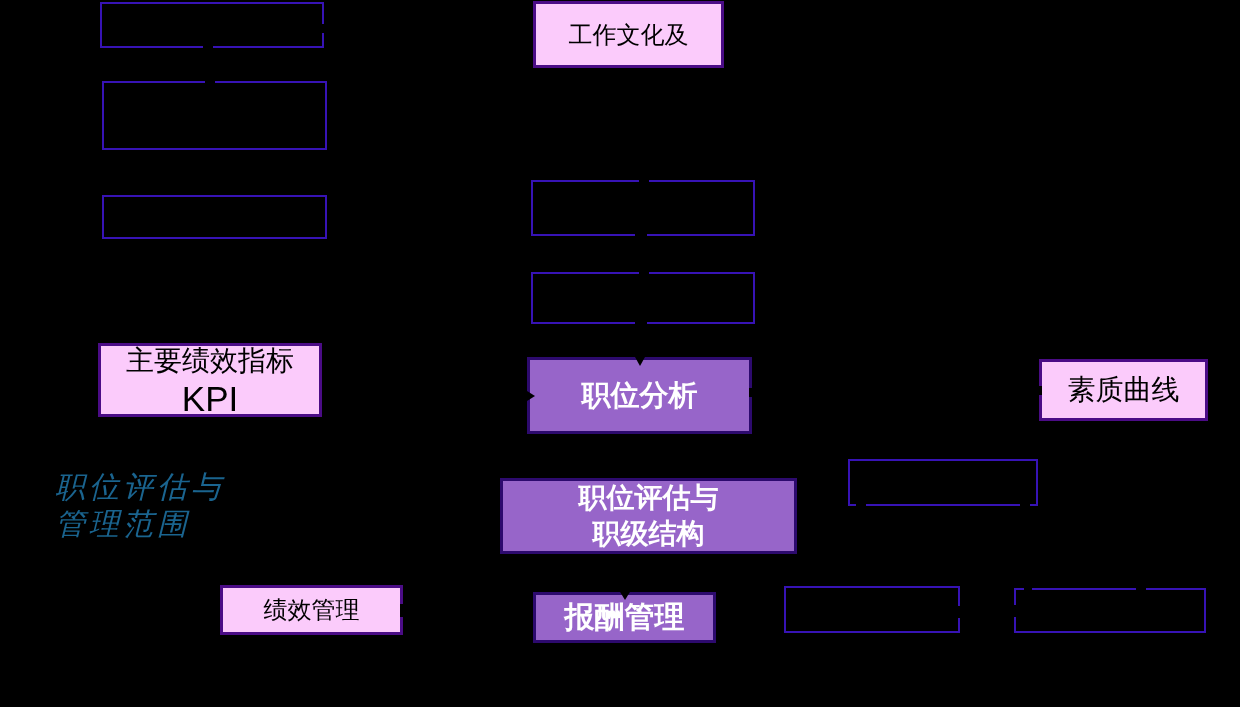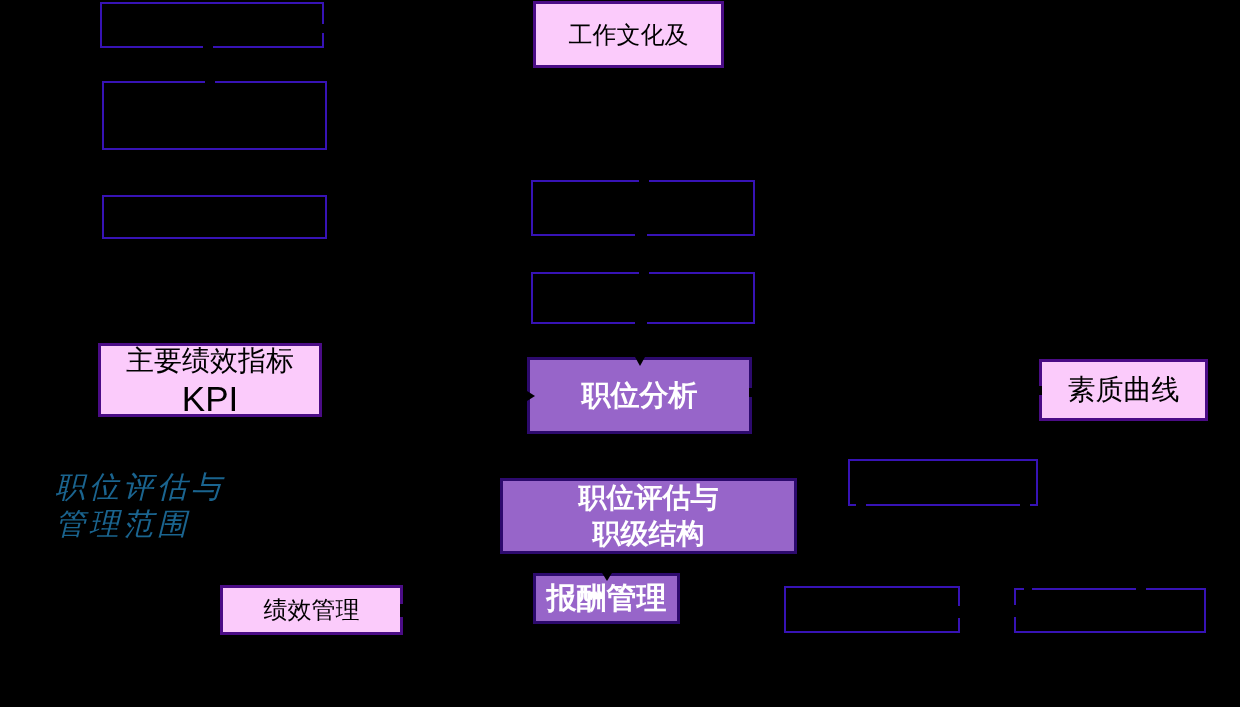--- a/index.html
+++ b/index.html
@@ -89,21 +89,21 @@
     <div class="arrow-right" style="left:-3px;top:calc(50% - 5px)"></div>
     <div class="gap" style="right:-3px;top:28px;width:3px;height:9px"></div>
     <span>职位分析</span>
   </div>
 
   <div class="box purple" style="left:500px;top:478px;width:297px;height:76px;font-size:28px;line-height:36px">
     <span>职位评估与</span>
     <span>职级结构</span>
   </div>
 
-  <div class="box purple" style="left:533px;top:573px;width:147px;height:51px;font-size:30px">
+  <div class="box purple" style="left:533px;top:592px;width:183px;height:51px;font-size:30px">
     <div class="arrow-down" style="left:calc(50% - 8px);top:-8px"></div>
     <span>报酬管理</span>
   </div>
 
   <div class="scope-label">
     <span>职位评估与</span>
     <span>管理范围</span>
   </div>
 
 </div>

